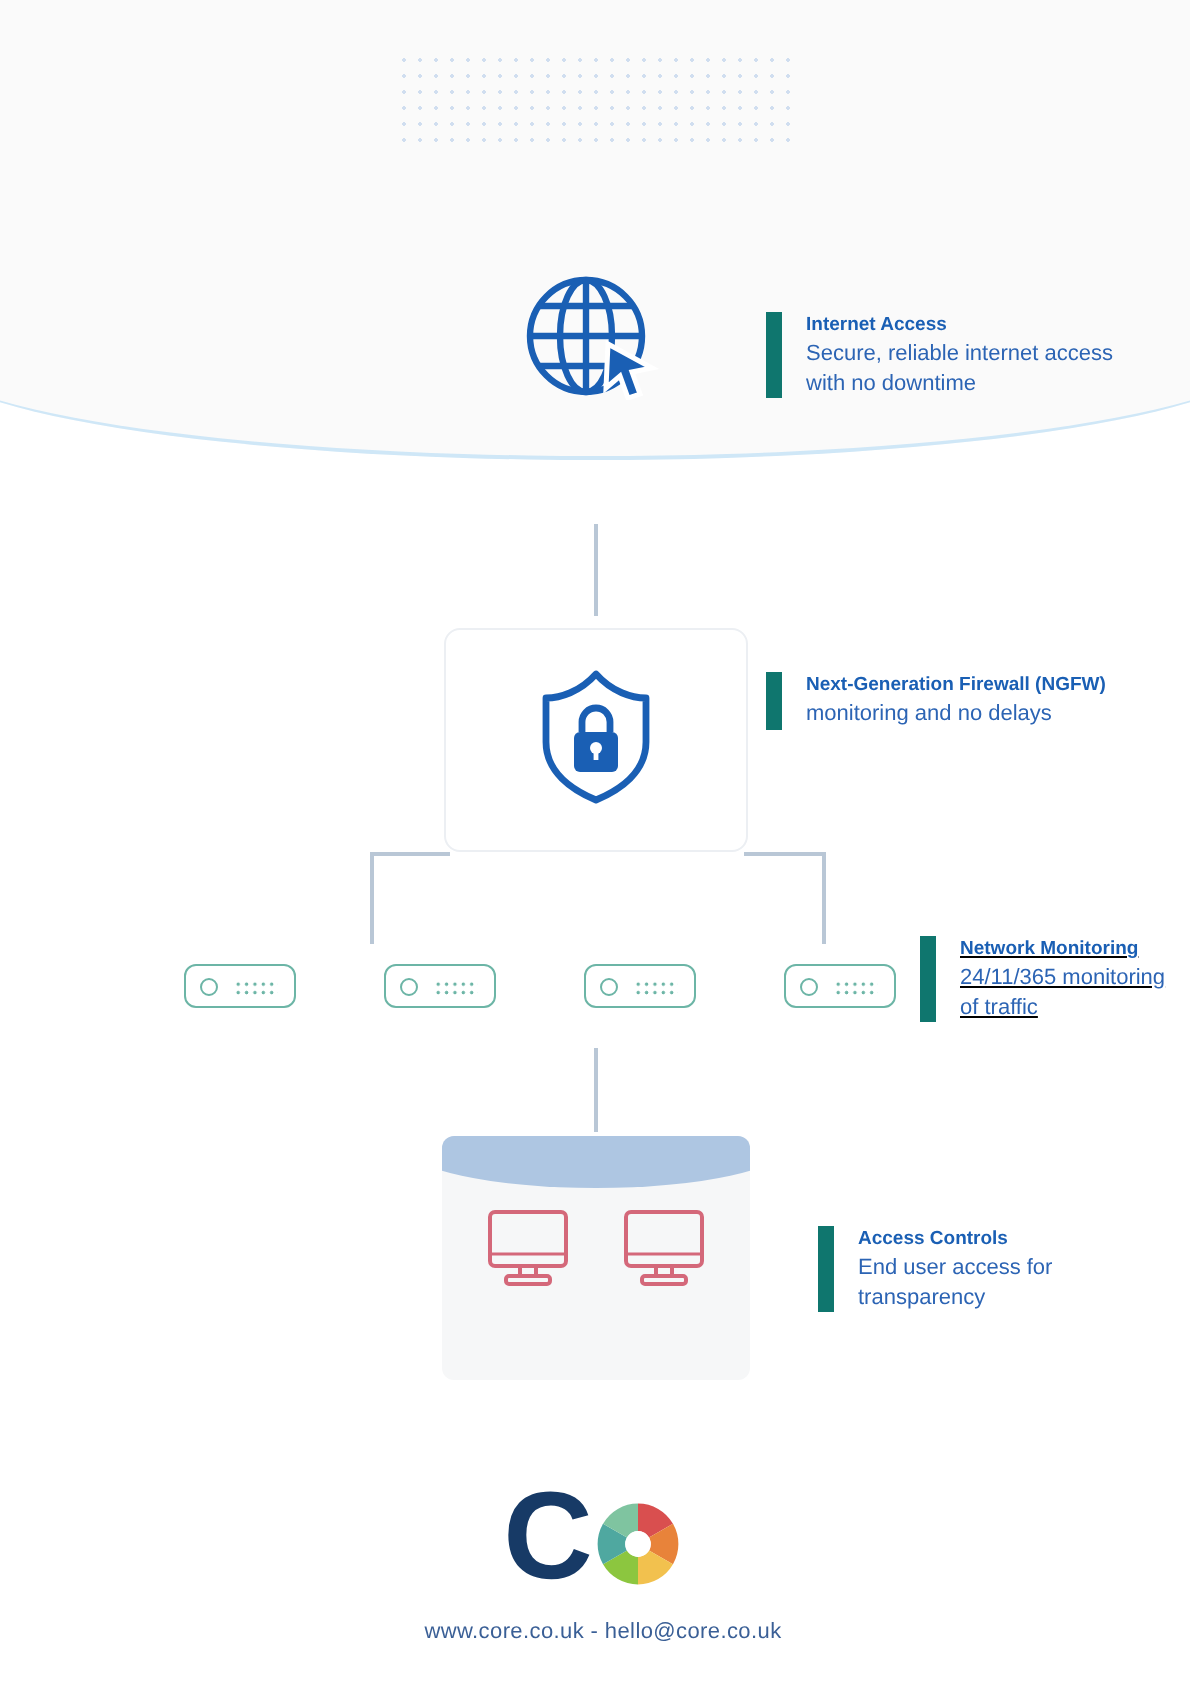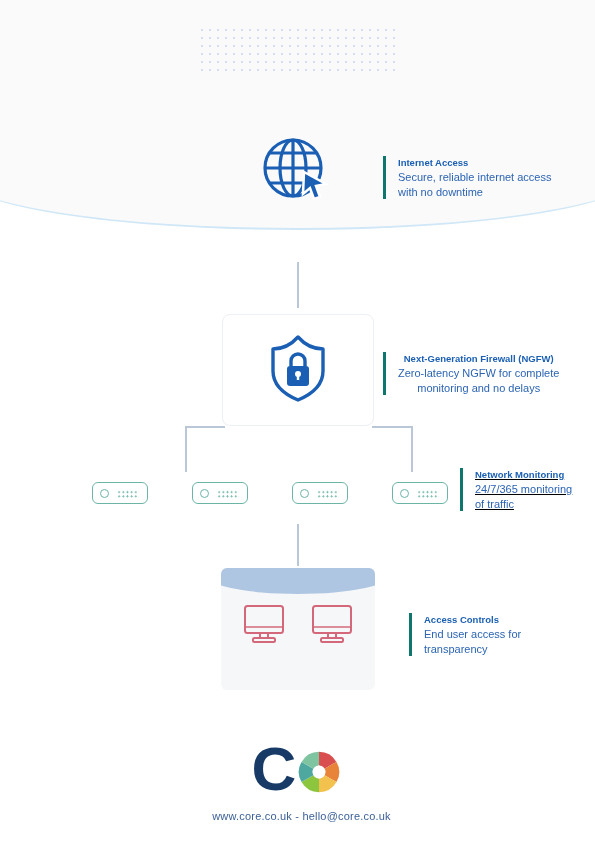--- a/index.html
+++ b/index.html
@@ -85,21 +85,21 @@
   .hline {
     position: absolute;
     height: 2px;
     background: #b9c7d6;
   }
 
   
   .label-block {
     position: absolute;
     padding-left: 12px;
-    border-left: 3px solid #0f766e;
+    border-left: 8px solid #0f766e;
   }
   .label-title {
     font-size: 9.5px;
     font-weight: bold;
     color: #1a5fb4;
     line-height: 14px;
     white-space: nowrap;
   }
   .label-desc {
     font-size: 11px;
@@ -248,23 +248,22 @@
       <svg width="60" height="70" viewBox="0 0 60 70">
         <path d="M30 4 C22 13 12 16 5 16 L5 38 C5 53 18 62 30 67 C42 62 55 53 55 38 L55 16 C48 16 38 13 30 4 Z" fill="none" stroke="#1a5fb4" stroke-width="3.4" stroke-linejoin="round"></path>
         <rect x="19" y="33" width="22" height="20" rx="3" fill="#1a5fb4"></rect>
         <path d="M23 33 V28 a7 7 0 0 1 14 0 V33" fill="none" stroke="#1a5fb4" stroke-width="3.4"></path>
         <circle cx="30" cy="41" r="3" fill="#ffffff"></circle>
         <rect x="28.8" y="41" width="2.4" height="6" fill="#ffffff"></rect>
       </svg>
     </div>
   </div>
 
-  <div class="label-block" style="left:383px; top:352px;text-align:center;">
+  <div class="label-block" style="left:383px; top:336px;">
     <div class="label-title">Next-Generation Firewall (NGFW)</div>
-    <div class="label-desc">Zero-latency NGFW for complete</div>
     <div class="label-desc">monitoring and no delays</div>
   </div>
 
   <div class="hline" style="left:185px; top:426px; width:40px;"></div>
   <div class="hline" style="left:372px; top:426px; width:41px;"></div>
   <div class="vline" style="left:185px; top:426px; height:46px;"></div>
   <div class="vline" style="left:411px; top:426px; height:46px;"></div>
 
   <div class="server" style="left:92px; top:482px;">
     <span class="led"></span>
@@ -278,21 +277,21 @@
     <span class="led"></span>
     <span class="vents"></span>
   </div>
   <div class="server" style="left:392px; top:482px;">
     <span class="led"></span>
     <span class="vents"></span>
   </div>
 
   <div class="label-block" style="left:460px; top:468px;text-decoration:underline;">
     <div class="label-title">Network Monitoring</div>
-    <div class="label-desc">24/7/365 monitoring</div>
+    <div class="label-desc">24/11/365 monitoring</div>
     <div class="label-desc">of traffic</div>
   </div>
 
   <div class="vline" style="left:297px; top:524px; height:42px;"></div>
 
   <div class="ac-panel">
     <div class="ac-band"></div>
     <div class="monitors">
       <div>
         <svg width="42" height="40" viewBox="0 0 42 40">

